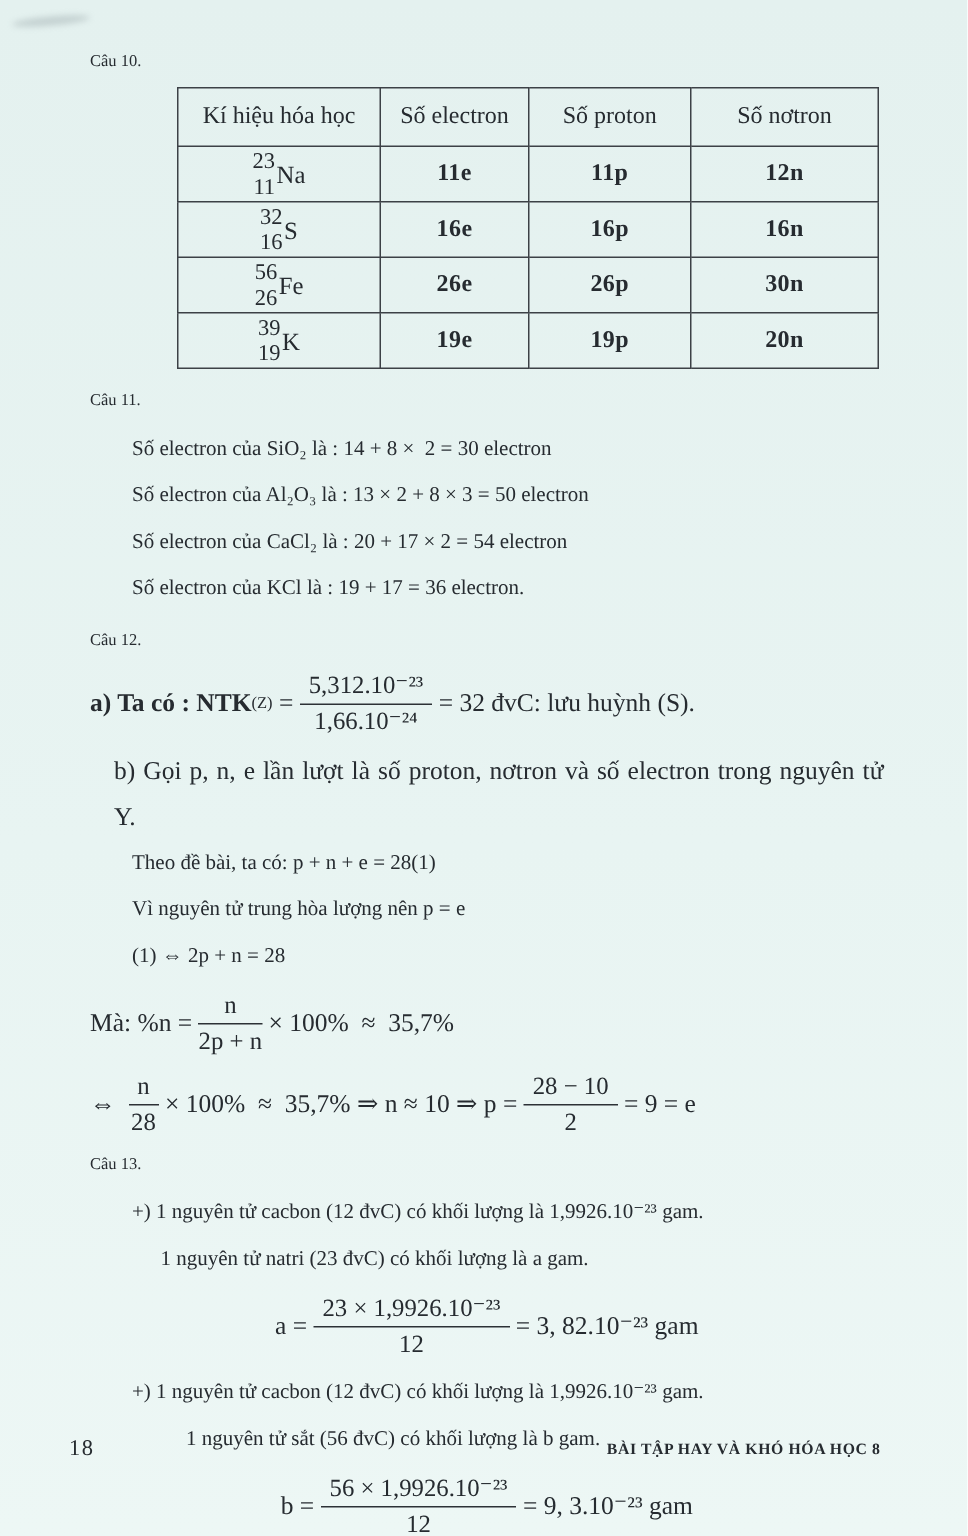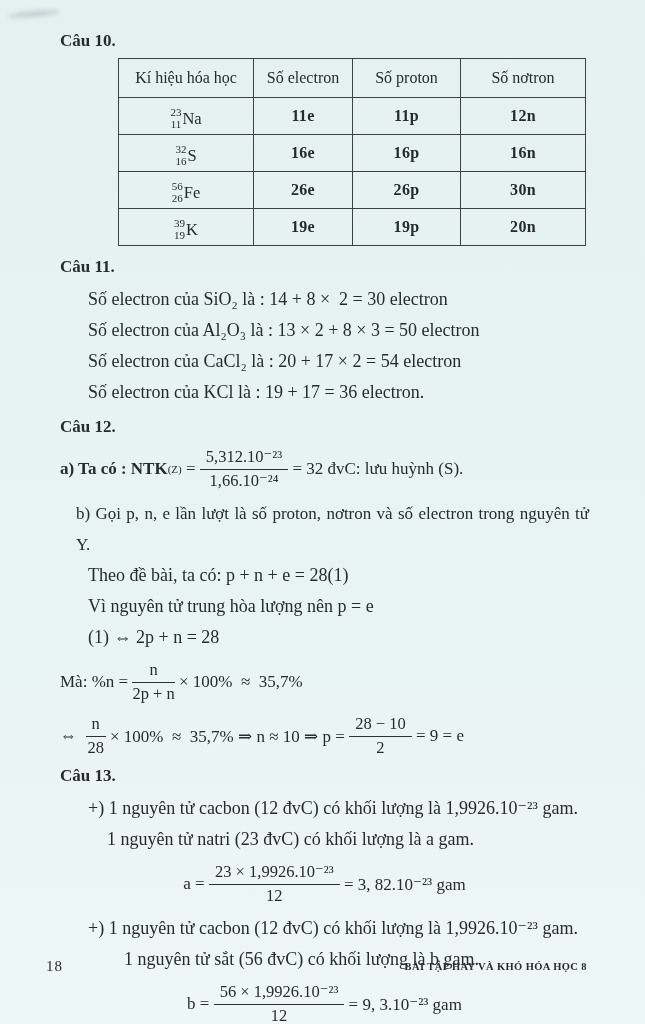--- a/index.html
+++ b/index.html
@@ -16,26 +16,26 @@
     width:52px; height:6px;
     background:#8f9da0; opacity:.38;
     border-radius:50%;
     filter: blur(2px);
     transform: rotate(-5deg);
   }
   .content {
     position:absolute; left:60px; right:56px; top:30px;
   }
   .section-heading {
-    font-weight:700; font-size:17px; line-height:22px;
+    font-weight:400; font-size:11px; line-height:22px;
     margin:0 0 6px 0;
   }
   .indent { margin-left:28px; }
   .line {
-    font-size:18px; line-height:31px;
+    font-size:14px; line-height:31px;
     white-space:pre-wrap;
   }
   .t { white-space:pre-wrap; }
   
   table.iso {
     border-collapse:collapse;
     margin:2px 0 10px 58px;
     width:467px;
     table-layout:fixed;
     padding-left:40px;
@@ -45,21 +45,21 @@
     text-align:center;
     font-size:16px;
     padding:0;
   }
   table.iso th { font-weight:400; height:38px; }
   table.iso td { height:36px; }
   td.val { font-weight:700; letter-spacing:.3px; }
   .isotope { display:inline-flex; align-items:center; }
   .iso-stack {
     display:inline-flex; flex-direction:column; align-items:flex-end;
-    font-size:11px; line-height:1.08; margin-right:1px;
+    font-size:15px; line-height:1.08; margin-right:1px;
   }
   .iso-symbol { font-size:16.5px; }
   
   .math-line {
     display:flex; align-items:center;
     font-size:17px;
     margin:4px 0;
     min-height:50px;
   }
   .math-line.center { justify-content:center; }

